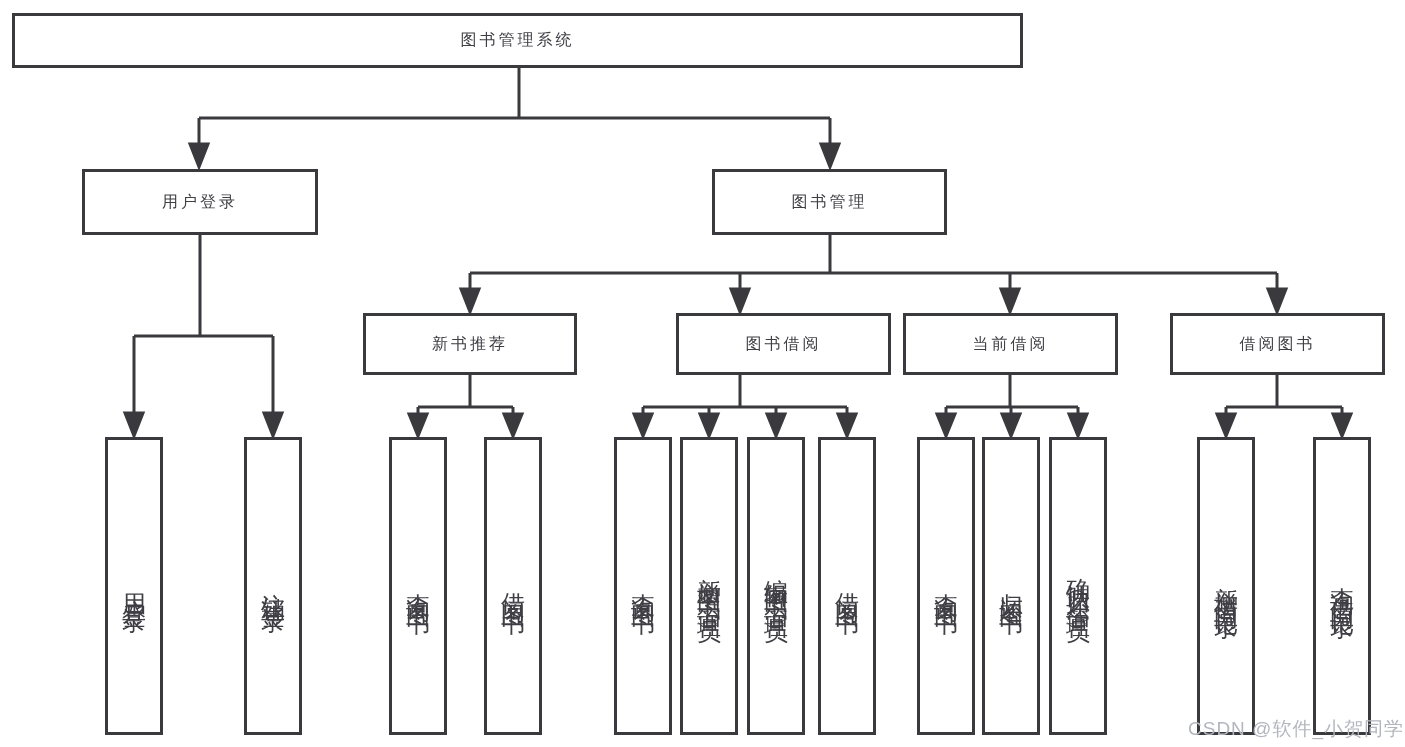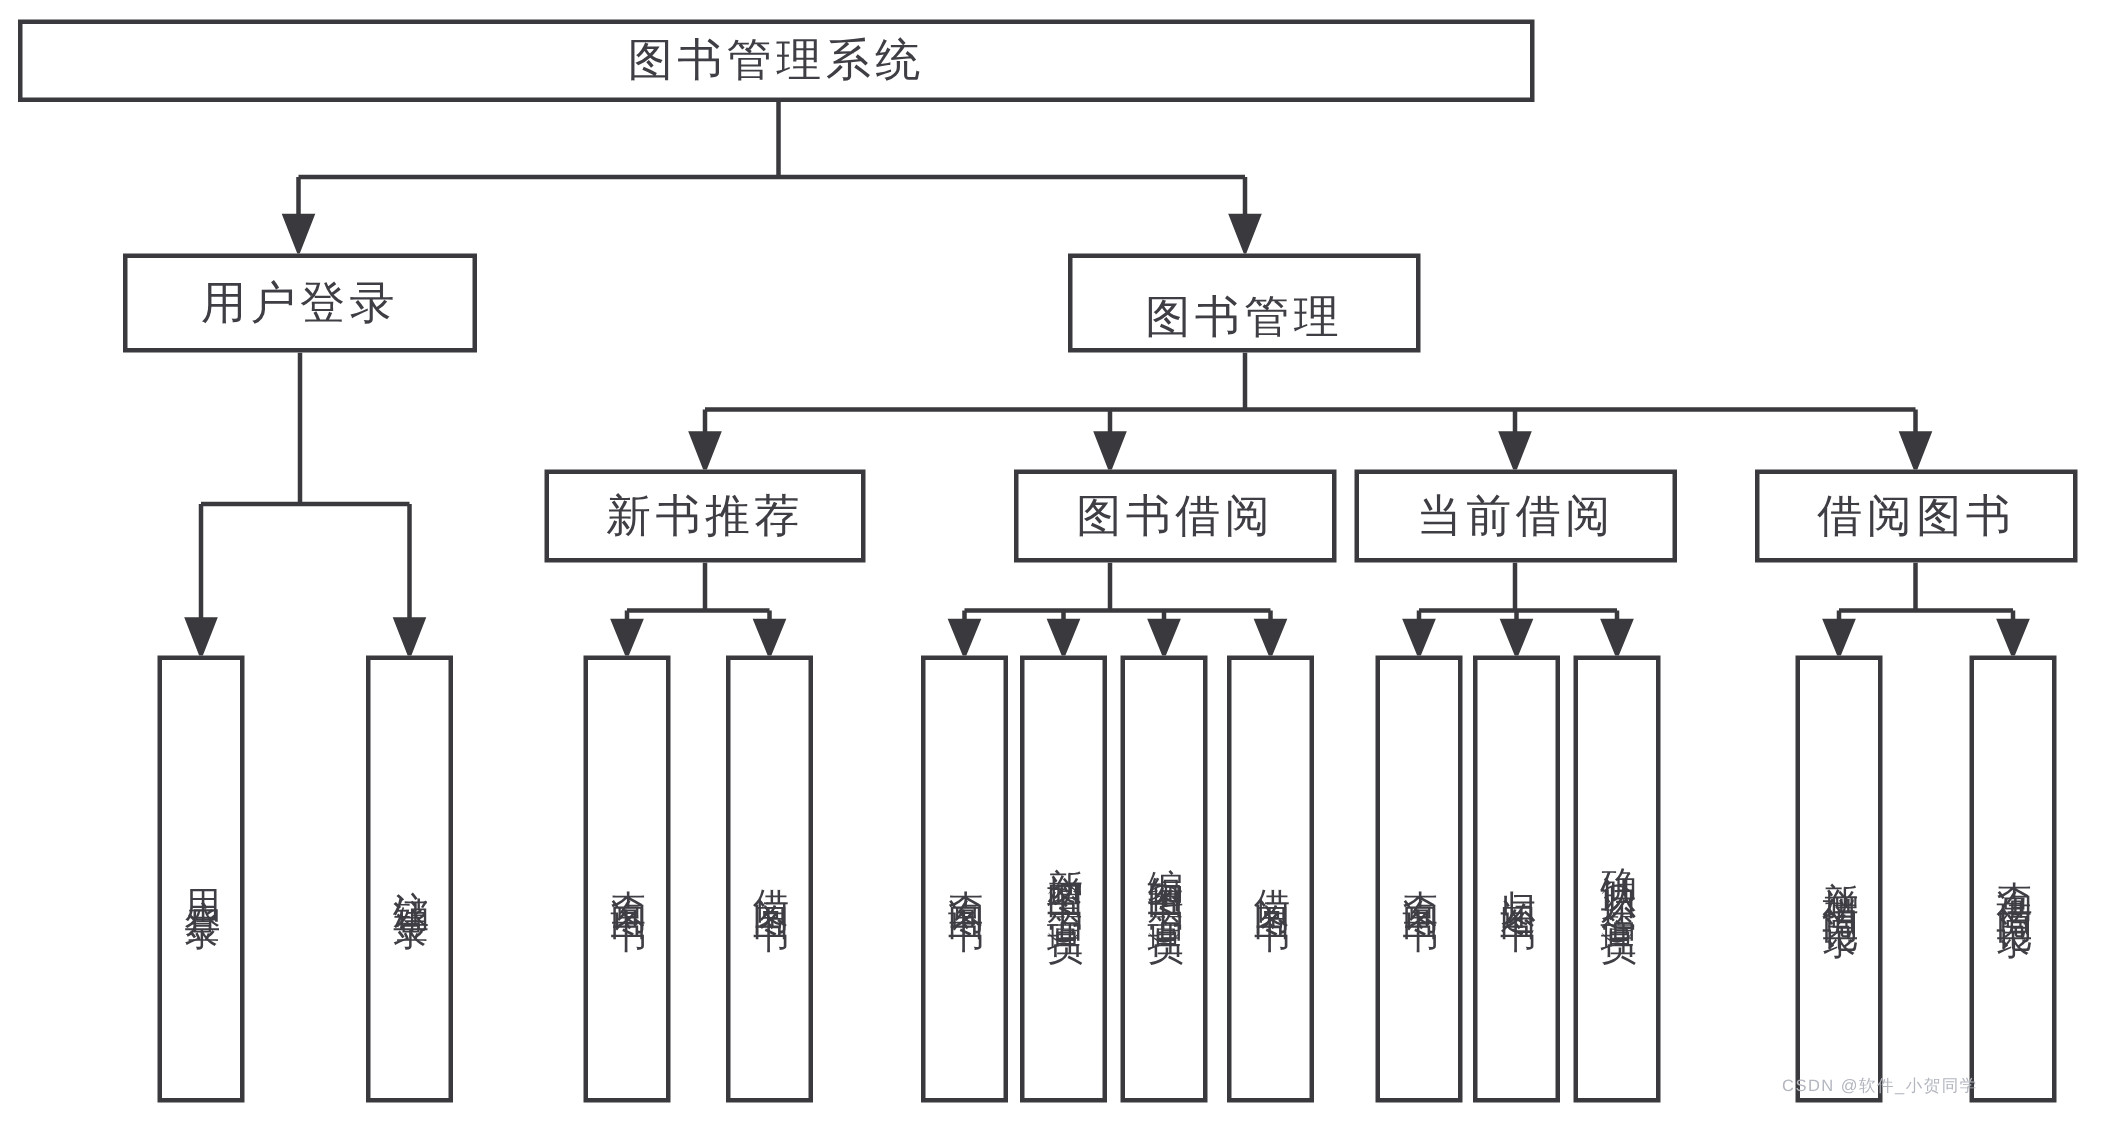--- a/index.html
+++ b/index.html
@@ -19,52 +19,52 @@
   .box {
     position: absolute;
     box-sizing: border-box;
     border: 3px solid #3a3a3e;
     background: #ffffff;
     display: flex;
     align-items: center;
     justify-content: center;
     color: #3e3e44;
   }
-  .hbox { font-size: 30px; letter-spacing: 3px; white-space: nowrap; }
+  .hbox { font-size: 16px; letter-spacing: 3px; white-space: nowrap; }
   .vbox span {
     writing-mode: vertical-rl;
     text-orientation: mixed;
     font-size: 24px;
     letter-spacing: 6px;
     line-height: 1;
     white-space: nowrap;
   }
   
   .n-root   { left: 12px;   top: 13px;  width: 1011px; height: 55px; }
   
   .n-login  { left: 82px;   top: 169px; width: 236px;  height: 66px; }
-  .n-mgmt   { left: 712px;  top: 169px; width: 235px;  height: 66px; align-items: flex-end; }
+  .n-mgmt   { left: 712px;  top: 169px; width: 235px;  height: 66px; }
   
   .n-newbook{ left: 363px;  top: 313px; width: 214px;  height: 62px; }
   .n-borrow { left: 633px;  top: 313px; width: 215px;  height: 62px; margin-left: 43px; }
   .n-current{ left: 903px;  top: 313px; width: 215px;  height: 62px; }
   .n-record { left: 1170px; top: 313px; width: 215px;  height: 62px; }
   
   .leaf { top: 437px; width: 58px; height: 298px; }
   .l-g1a { left: 105px; }  .l-g1b { left: 244px; }
   .l-g2a { left: 389px; }  .l-g2b { left: 484px; }
   .l-g3a { left: 614px; }  .l-g3b { left: 680px; }
   .l-g3c { left: 747px; }  .l-g3d { left: 818px; }
   .l-g4a { left: 917px; }  .l-g4b { left: 982px; }  .l-g4c { left: 1049px; }
   .l-g5a { left: 1197px; } .l-g5b { left: 1313px; }
   #watermark {
     position: absolute;
     left: 1188px;
     top: 716px;
-    font-size: 11px;
+    font-size: 19px;
     letter-spacing: 1px;
     color: #b3b6bf;
     z-index: 5;
     white-space: nowrap;
   }
 </style>
 </head>
 <body>
 
 <div id="canvas">

